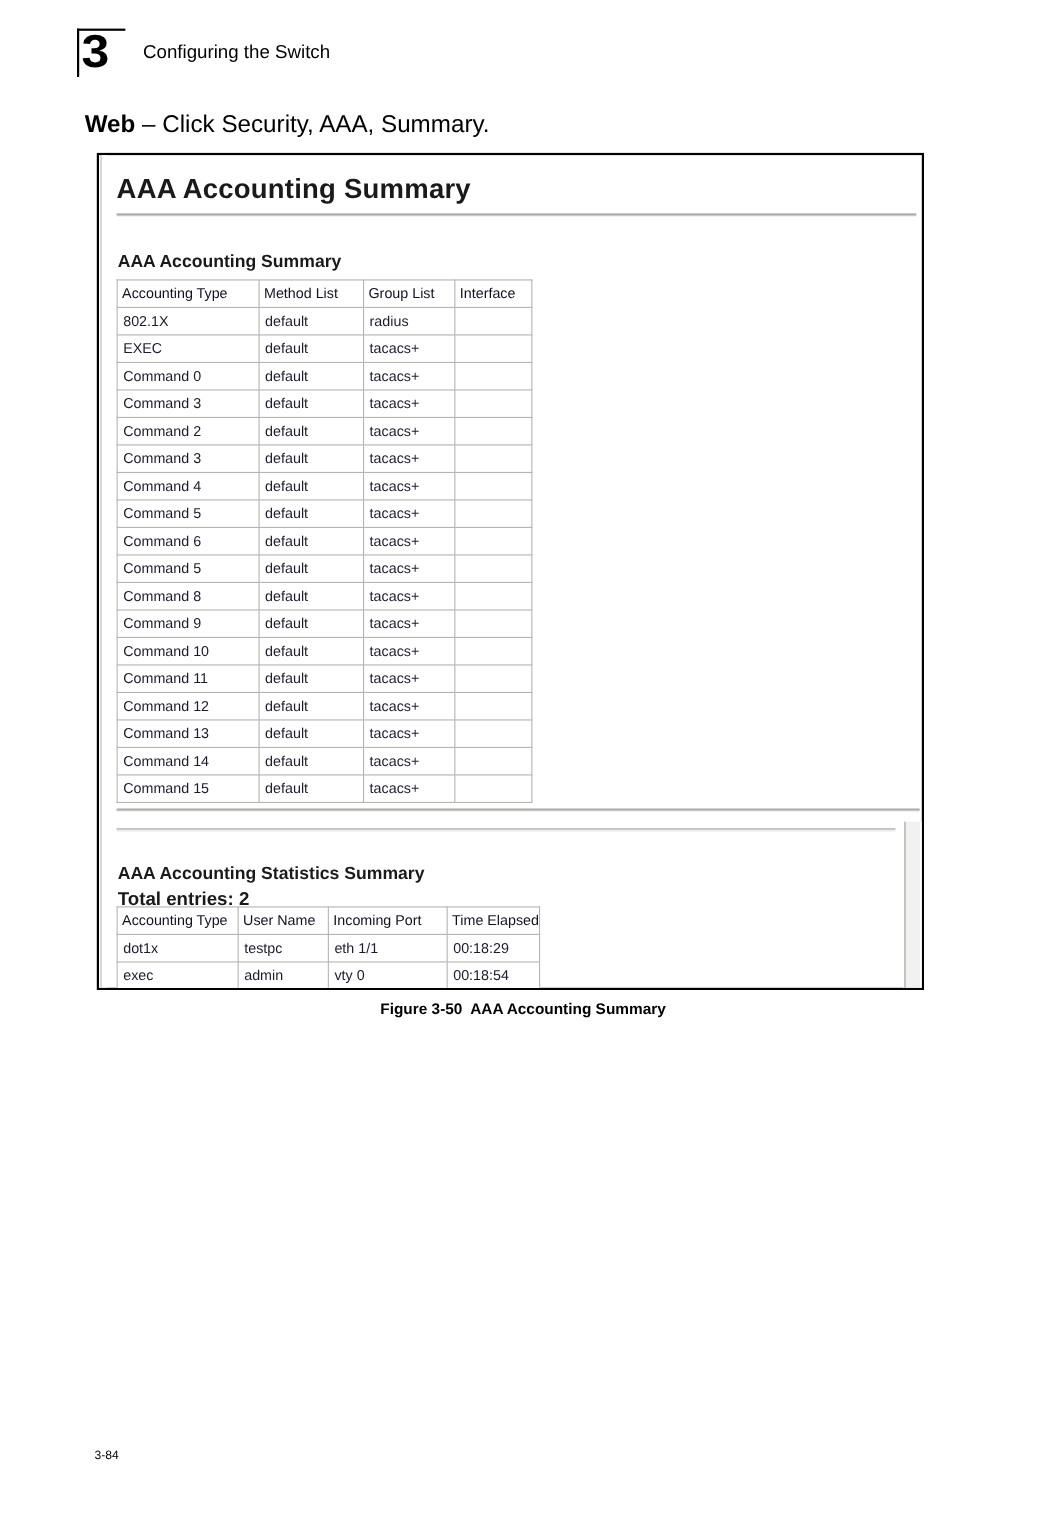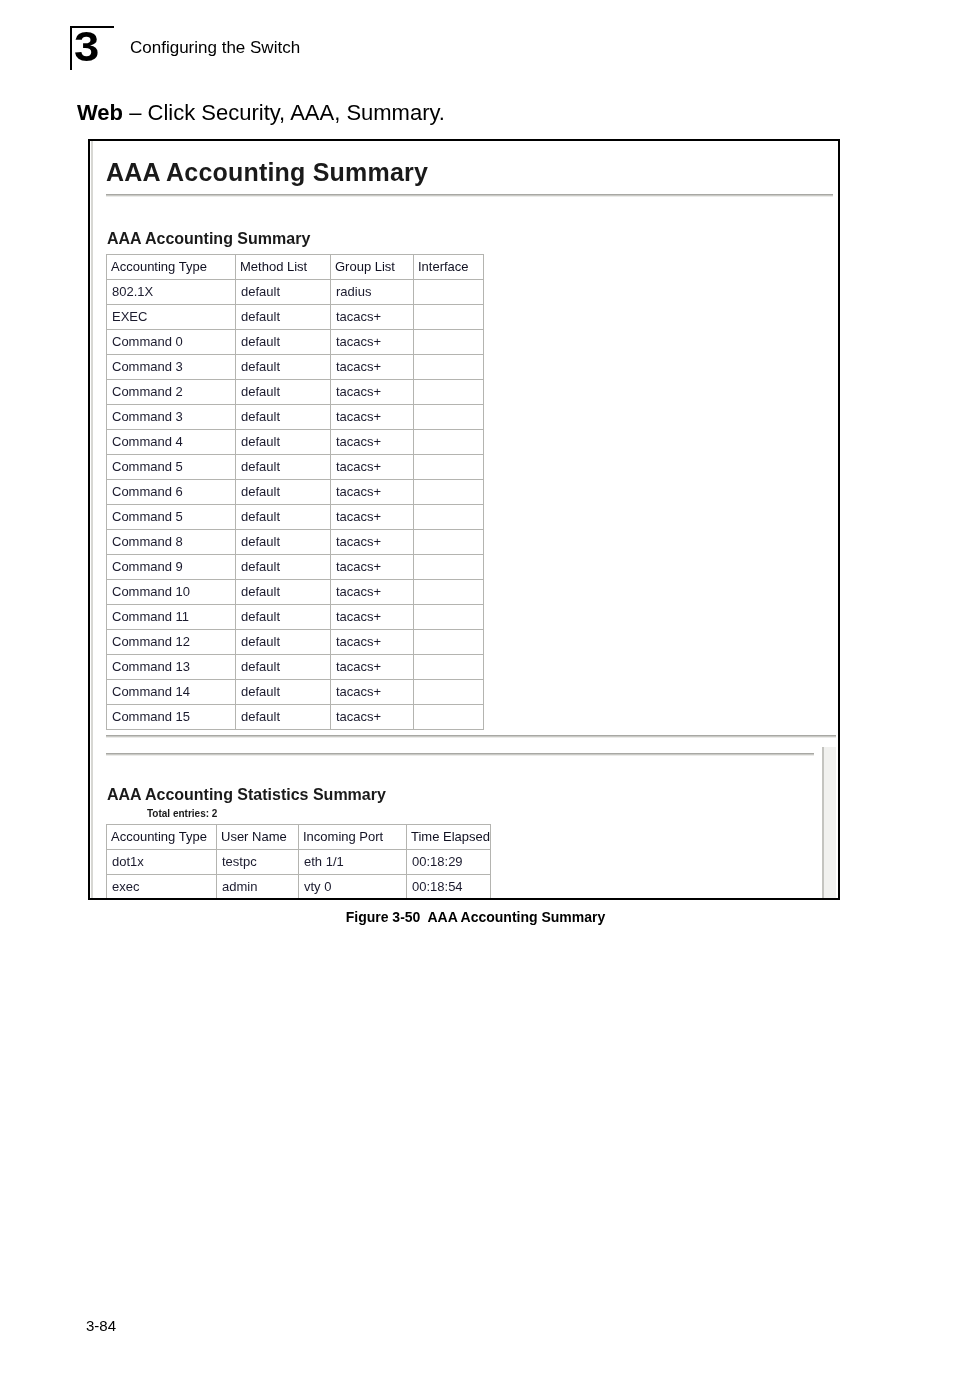--- a/index.html
+++ b/index.html
@@ -147,25 +147,24 @@
     color: #1a1a1a;
     white-space: nowrap;
   }
   .head-summary { left: 10px; top: 89px; }
   .head-stats   { left: 10px; top: 645px; }
 
   .total-entries {
     position: absolute;
     left: 10px;
     top: 667px;
-    font-size: 10px;
+    font-size: 17px;
     font-weight: bold;
     color: #1a1a1a;
     white-space: nowrap;
-    margin-left: 40px;
   }
 
   
   table.ui-table {
     position: absolute;
     border-collapse: collapse;
     background: #ffffff;
     table-layout: fixed;
   }
   table.ui-table th,
@@ -219,21 +218,21 @@
     font-weight: bold;
     color: #000;
   }
   .figure-caption .gap { display: inline-block; width: 7px; }
 
   
   .page-footer {
     position: absolute;
     left: 86px;
     top: 1317px;
-    font-size: 15px;
+    font-size: 11px;
     color: #000;
   }
 </style>
 </head>
 <body>
 
 <div class="page-header">
   <div class="chapter-badge">
     <div class="rule-top"></div>
     <div class="rule-left"></div>

